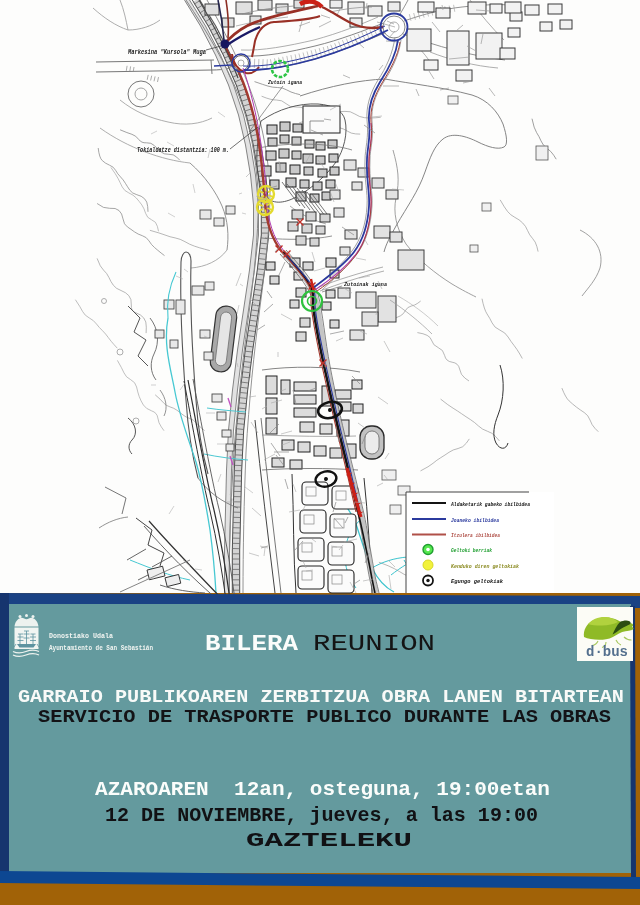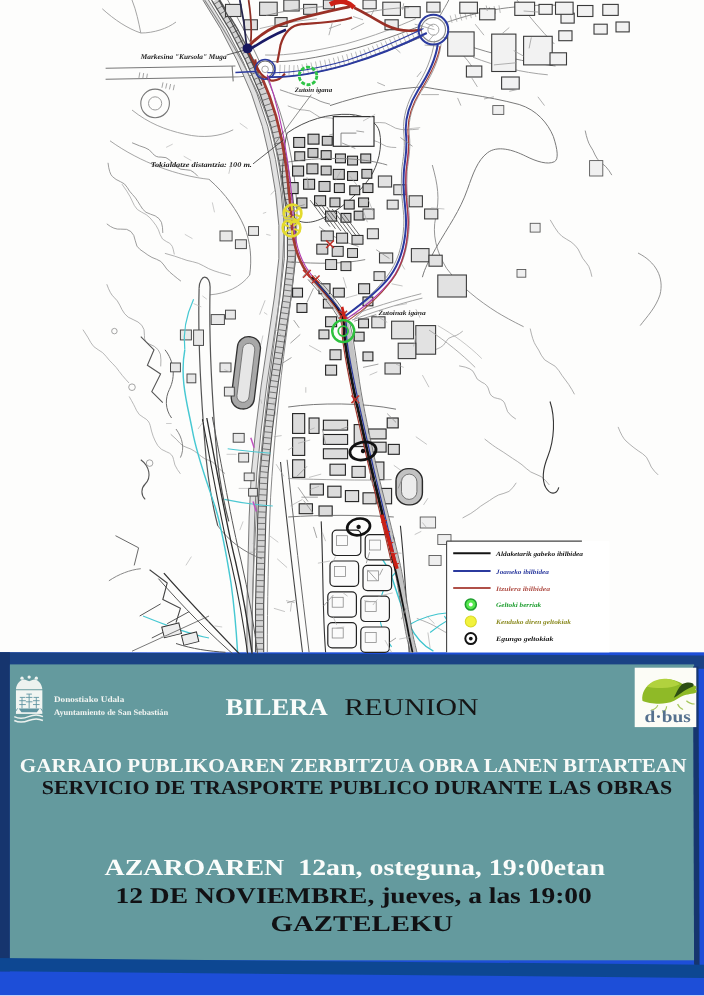--- a/index.html
+++ b/index.html
@@ -1,16 +1,16 @@
 <!DOCTYPE html>
 <html><head>
 <meta charset="utf-8">
 <style>
 html,body{margin:0;padding:0;background:#ffffff;}
-#page{position:relative;width:640px;height:905px;overflow:hidden;background:#1d4ed8;font-family:Liberation Serif, serif;}
+#page{position:relative;width:640px;height:905px;overflow:hidden;background:#a16207;font-family:Liberation Mono, monospace;}
 svg{display:block;}
 </style>
 </head>
 <body>
 <div id="page">
 <svg width="640" height="905" viewBox="0 0 640 905">
 
 <rect x="0" y="0" width="640" height="593" fill="#fdfdfc"></rect>
 <g id="MAP">
 

